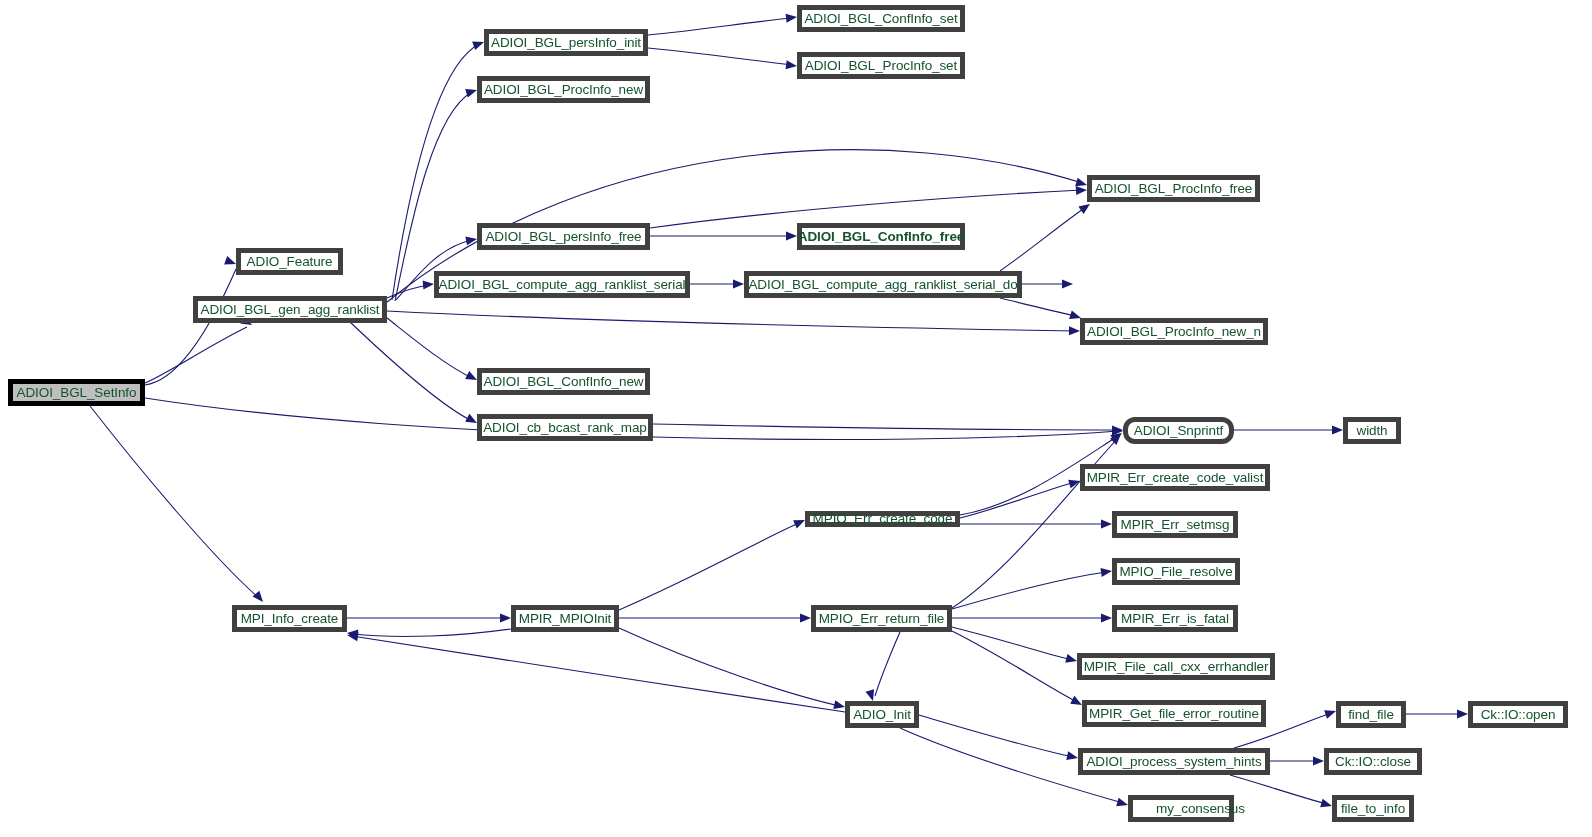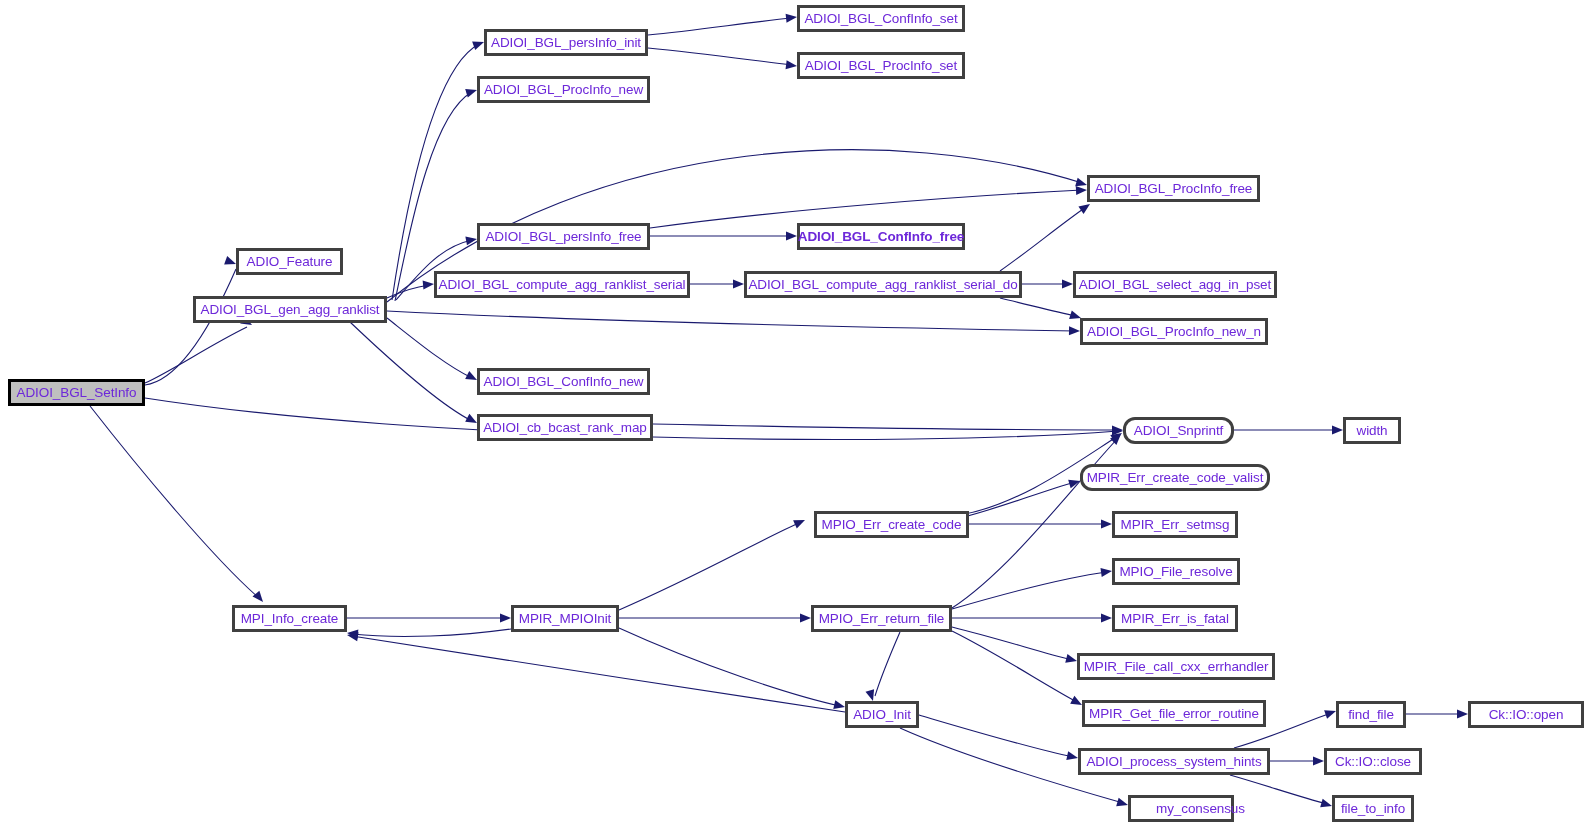--- a/index.html
+++ b/index.html
@@ -18,23 +18,23 @@
   #graph-svg {
     position: absolute;
     left: 0;
     top: 0;
     width: 1592px;
     height: 837px;
   }
   .node {
     position: absolute;
     box-sizing: border-box;
-    border: 3px solid #404040;
+    border: 5px solid #404040;
     background: #ffffff;
-    color: #6d28d9;
+    color: #14532d;
     font-size: 13.5px;
     line-height: 1;
     display: flex;
     align-items: center;
     justify-content: center;
     white-space: nowrap;
     letter-spacing: -0.1px;
   }
   .node.current {
     background: #bfbfbf;
@@ -171,42 +171,39 @@
     </div>
     <div class="node" title="ADIOI_BGL_ConfInfo_free" style="left: 797px; top: 223px; width: 168px; height: 27px; font-weight: bold;">
       <span>ADIOI_BGL_ConfInfo_free</span>
     </div>
     <div class="node" title="ADIOI_BGL_compute_agg_ranklist_serial_do" style="left: 744px; top: 271px; width: 278px; height: 27px;">
       <span>ADIOI_BGL_compute_agg_ranklist_serial_do</span>
     </div>
     <div class="node" title="ADIOI_BGL_compute_agg_ranklist_serial" style="left: 434px; top: 271px; width: 256px; height: 27px;">
       <span>ADIOI_BGL_compute_agg_ranklist_serial</span>
     </div>
-    <div class="node" title="ADIOI_BGL_select_agg_in_pset" style="left: 1073px; top: 271px; width: 204px; height: 27px;">
-      <span>ADIOI_BGL_select_agg_in_pset</span>
-    </div>
     <div class="node" title="ADIOI_BGL_ProcInfo_new_n" style="left: 1080px; top: 318px; width: 188px; height: 27px;">
       <span>ADIOI_BGL_ProcInfo_new_n</span>
     </div>
     <div class="node" title="ADIOI_BGL_ConfInfo_new" style="left: 477px; top: 368px; width: 173px; height: 27px;">
       <span>ADIOI_BGL_ConfInfo_new</span>
     </div>
     <div class="node" title="ADIOI_cb_bcast_rank_map" style="left: 477px; top: 414px; width: 176px; height: 27px;">
       <span>ADIOI_cb_bcast_rank_map</span>
     </div>
     <div class="node" title="ADIOI_Snprintf" style="left: 1123px; top: 417px; width: 111px; height: 27px; border-radius: 12px;">
       <span>ADIOI_Snprintf</span>
     </div>
     <div class="node" title="width" style="left: 1343px; top: 417px; width: 58px; height: 27px;">
       <span>width</span>
     </div>
-    <div class="node" title="MPIR_Err_create_code_valist" style="left: 1080px; top: 464px; width: 190px; height: 27px; border-radius: 12px;">
+    <div class="node" title="MPIR_Err_create_code_valist" style="left: 1080px; top: 464px; width: 190px; height: 27px;">
       <span>MPIR_Err_create_code_valist</span>
     </div>
-    <div class="node" title="MPIO_Err_create_code" style="left: 805px; top: 511px; width: 155px; height: 27px; margin-left: 9px;">
+    <div class="node" title="MPIO_Err_create_code" style="left: 805px; top: 511px; width: 155px; height: 16px;">
       <span>MPIO_Err_create_code</span>
     </div>
     <div class="node" title="MPIR_Err_setmsg" style="left: 1112px; top: 511px; width: 126px; height: 27px;">
       <span>MPIR_Err_setmsg</span>
     </div>
     <div class="node" title="MPIO_File_resolve" style="left: 1112px; top: 558px; width: 128px; height: 27px;">
       <span>MPIO_File_resolve</span>
     </div>
     <div class="node" title="MPIR_Err_is_fatal" style="left: 1112px; top: 605px; width: 126px; height: 27px;">
       <span>MPIR_Err_is_fatal</span>
@@ -231,21 +228,21 @@
     </div>
     <div class="node" title="ADIOI_process_system_hints" style="left: 1078px; top: 748px; width: 192px; height: 27px;">
       <span>ADIOI_process_system_hints</span>
     </div>
     <div class="node" title="my_consensus" style="left: 1128px; top: 795px; width: 106px; height: 27px; padding-left: 39px;">
       <span>my_consensus</span>
     </div>
     <div class="node" title="find_file" style="left: 1336px; top: 701px; width: 70px; height: 27px;">
       <span>find_file</span>
     </div>
-    <div class="node" title="Ck::IO::open" style="left: 1468px; top: 701px; width: 116px; height: 27px;">
+    <div class="node" title="Ck::IO::open" style="left: 1468px; top: 701px; width: 100px; height: 27px;">
       <span>Ck::IO::open</span>
     </div>
     <div class="node" title="Ck::IO::close" style="left: 1324px; top: 748px; width: 98px; height: 27px;">
       <span>Ck::IO::close</span>
     </div>
     <div class="node" title="file_to_info" style="left: 1332px; top: 795px; width: 82px; height: 27px;">
       <span>file_to_info</span>
     </div>
   </div>
 

